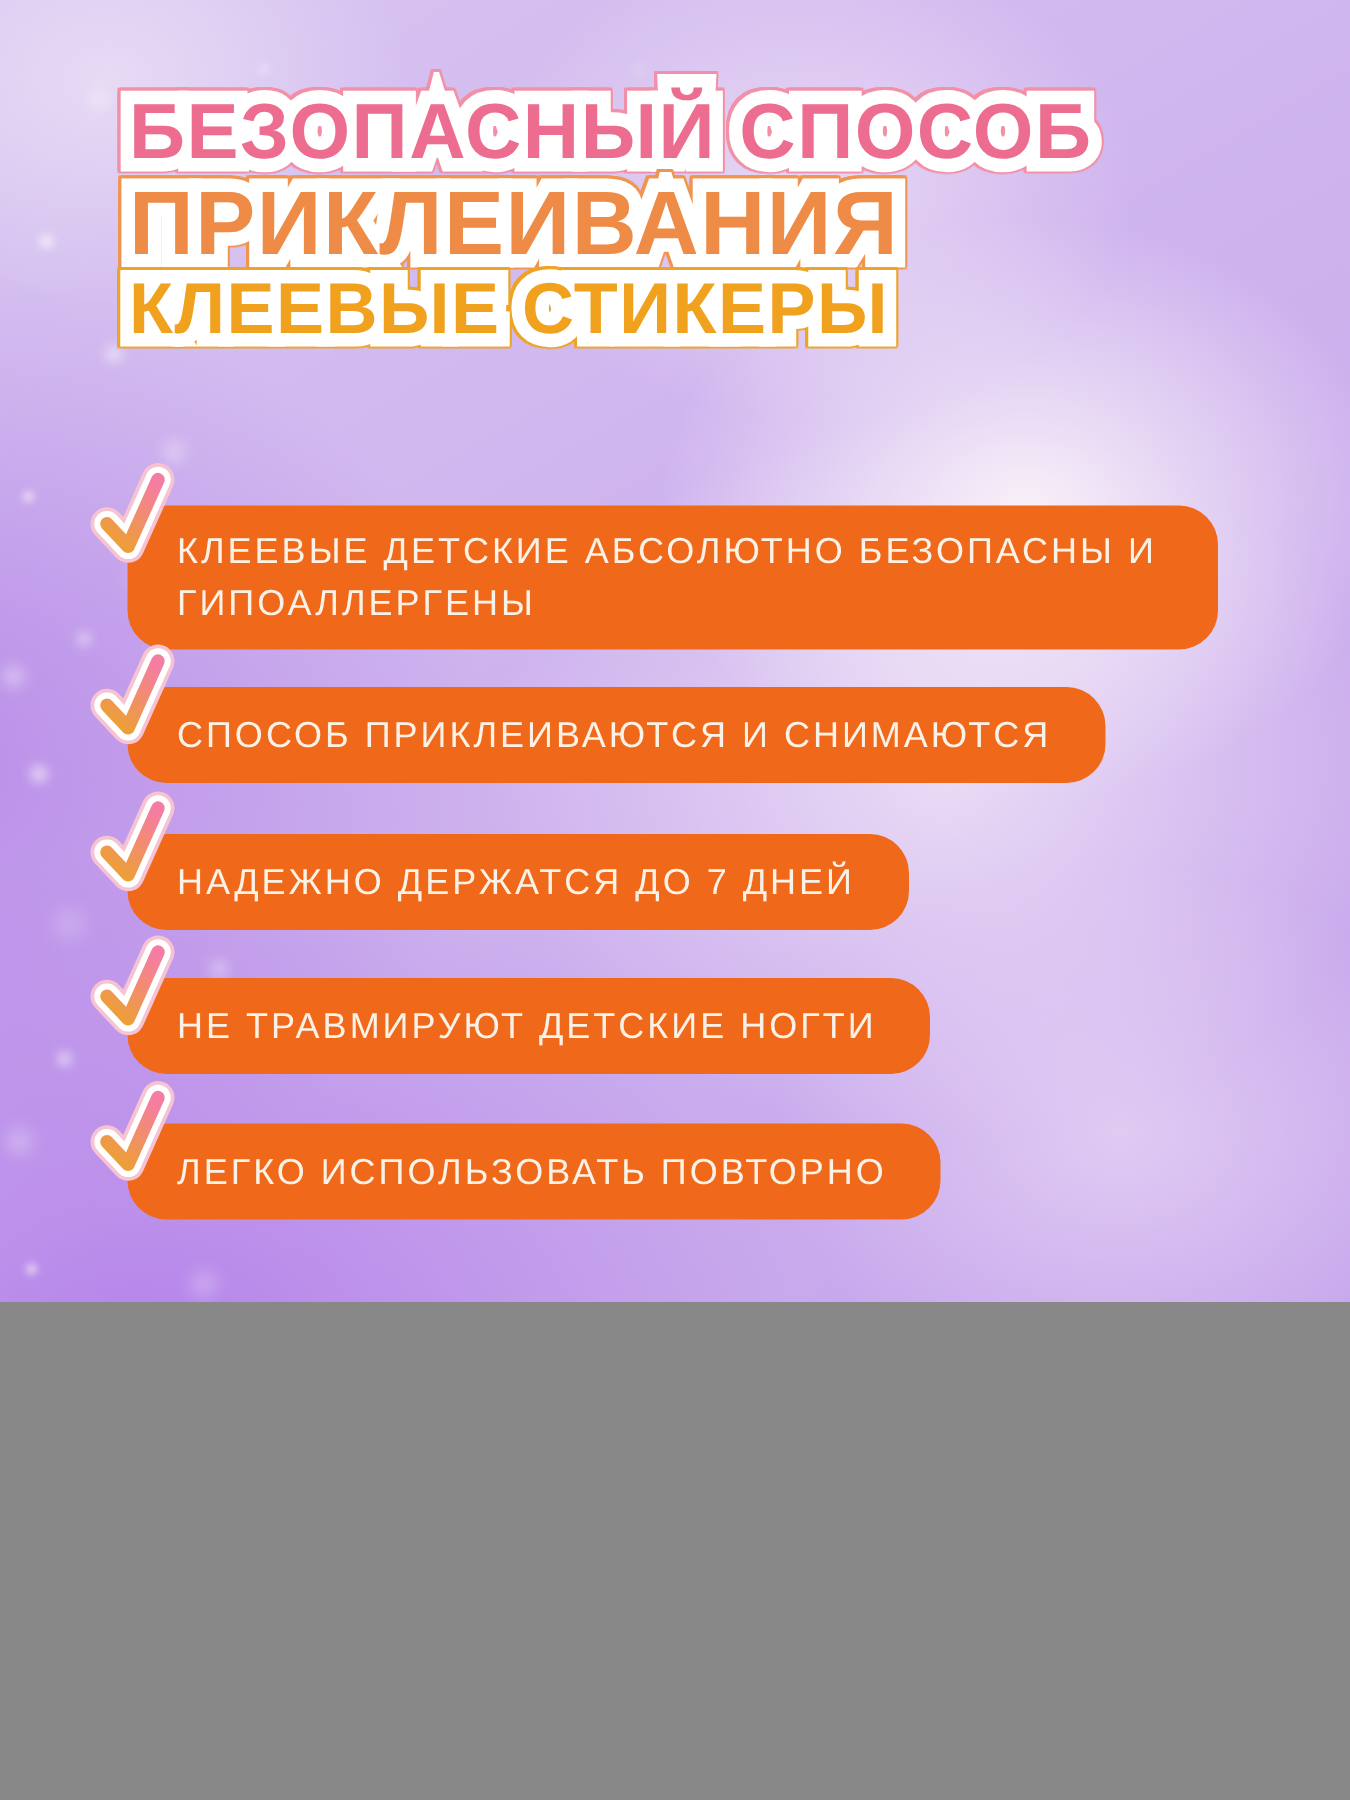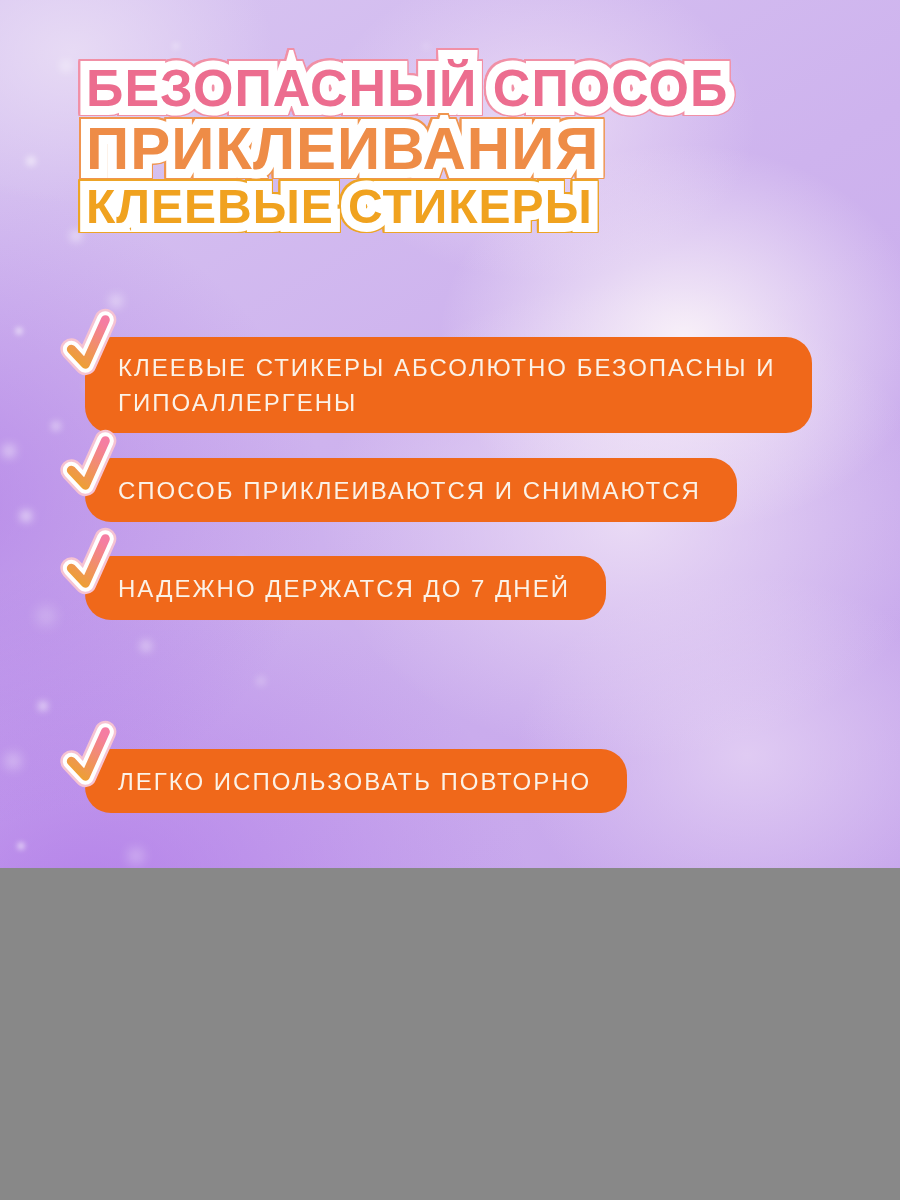--- a/index.html
+++ b/index.html
@@ -98,21 +98,21 @@
   <div class="content">
 
     <div class="title">
       <span class="title-line"><span class="bubble t1" data-text="БЕЗОПАСНЫЙ СПОСОБ">БЕЗОПАСНЫЙ СПОСОБ</span></span>
       <span class="title-line"><span class="bubble t2" data-text="ПРИКЛЕИВАНИЯ">ПРИКЛЕИВАНИЯ</span></span>
       <span class="title-line"><span class="bubble t3" data-text="КЛЕЕВЫЕ СТИКЕРЫ">КЛЕЕВЫЕ СТИКЕРЫ</span></span>
     </div>
 
     <div class="benefit" style="left:85px;top:337px;">
       <div class="benefit-box wrap">
-        <span>КЛЕЕВЫЕ СТИКЕРЫ АБСОЛЮТНО БЕЗОПАСНЫ И ГИПОАЛЛЕРГЕНЫ</span>
+        <span>КЛЕЕВЫЕ ДЕТСКИЕ АБСОЛЮТНО БЕЗОПАСНЫ И ГИПОАЛЛЕРГЕНЫ</span>
       </div>
       <svg class="check" width="62" height="72" viewBox="0 0 62 72">
         <path d="M14 40 L27 56 L50 13" fill="none" stroke="#f6c3d2" stroke-width="22" stroke-linecap="round" stroke-linejoin="round"></path>
         <path d="M14 40 L27 56 L50 13" fill="none" stroke="#ffffff" stroke-width="17" stroke-linecap="round" stroke-linejoin="round"></path>
         <path d="M14 40 L27 56 L50 13" fill="none" stroke="url(#checkGrad)" stroke-width="9" stroke-linecap="round" stroke-linejoin="round"></path>
       </svg>
     </div>
 
     <div class="benefit" style="left:85px;top:458px;">
       <div class="benefit-box single">
@@ -129,20 +129,30 @@
       <div class="benefit-box single">
         <span>НАДЕЖНО ДЕРЖАТСЯ ДО 7 ДНЕЙ</span>
       </div>
       <svg class="check" width="62" height="72" viewBox="0 0 62 72">
         <path d="M14 40 L27 56 L50 13" fill="none" stroke="#f6c3d2" stroke-width="22" stroke-linecap="round" stroke-linejoin="round"></path>
         <path d="M14 40 L27 56 L50 13" fill="none" stroke="#ffffff" stroke-width="17" stroke-linecap="round" stroke-linejoin="round"></path>
         <path d="M14 40 L27 56 L50 13" fill="none" stroke="url(#checkGrad)" stroke-width="9" stroke-linecap="round" stroke-linejoin="round"></path>
       </svg>
     </div>
 
+    <div class="benefit" style="left:85px;top:652px;">
+      <div class="benefit-box single">
+        <span>НЕ ТРАВМИРУЮТ ДЕТСКИЕ НОГТИ</span>
+      </div>
+      <svg class="check" width="62" height="72" viewBox="0 0 62 72">
+        <path d="M14 40 L27 56 L50 13" fill="none" stroke="#f6c3d2" stroke-width="22" stroke-linecap="round" stroke-linejoin="round"></path>
+        <path d="M14 40 L27 56 L50 13" fill="none" stroke="#ffffff" stroke-width="17" stroke-linecap="round" stroke-linejoin="round"></path>
+        <path d="M14 40 L27 56 L50 13" fill="none" stroke="url(#checkGrad)" stroke-width="9" stroke-linecap="round" stroke-linejoin="round"></path>
+      </svg>
+    </div>
 
     <div class="benefit" style="left:85px;top:749px;">
       <div class="benefit-box single">
         <span>ЛЕГКО ИСПОЛЬЗОВАТЬ ПОВТОРНО</span>
       </div>
       <svg class="check" width="62" height="72" viewBox="0 0 62 72">
         <path d="M14 40 L27 56 L50 13" fill="none" stroke="#f6c3d2" stroke-width="22" stroke-linecap="round" stroke-linejoin="round"></path>
         <path d="M14 40 L27 56 L50 13" fill="none" stroke="#ffffff" stroke-width="17" stroke-linecap="round" stroke-linejoin="round"></path>
         <path d="M14 40 L27 56 L50 13" fill="none" stroke="url(#checkGrad)" stroke-width="9" stroke-linecap="round" stroke-linejoin="round"></path>
       </svg>

